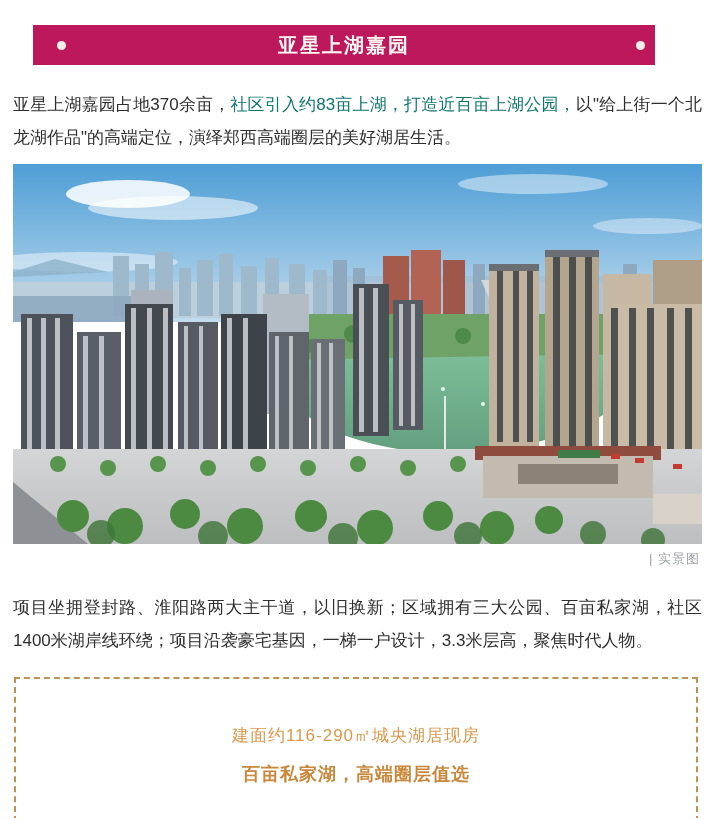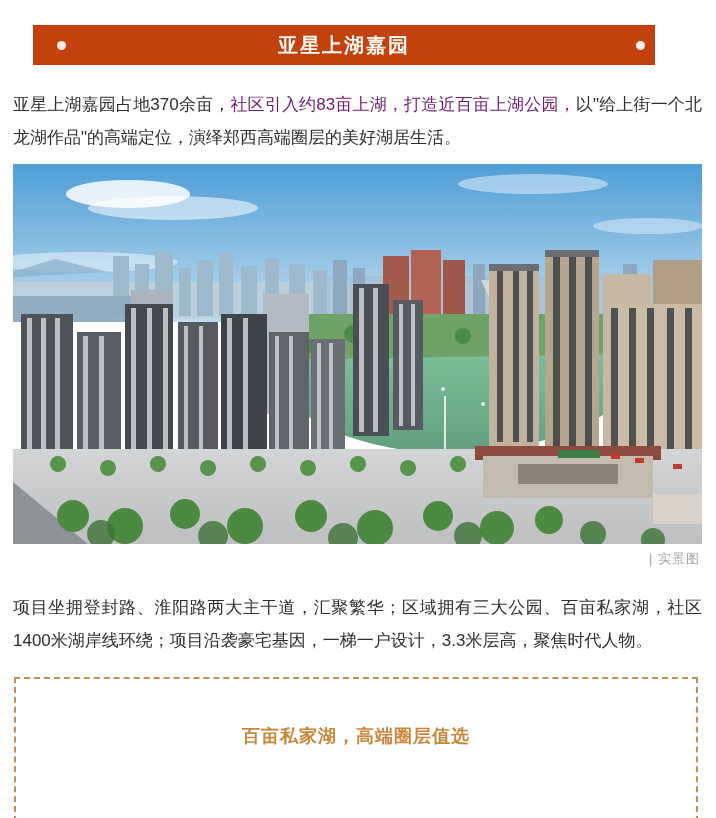--- a/index.html
+++ b/index.html
@@ -4,37 +4,37 @@
 <style>
   html,body{margin:0;padding:0;background:#ffffff;}
   body{
     width:716px;height:818px;position:relative;overflow:hidden;
     font-family:"Liberation Sans","DejaVu Sans",sans-serif;
     color:#2e2e2e;
   }
   
   .banner{
     position:relative;margin:25px 0 0 33px;width:622px;height:40px;
-    background:#c2410c;display:flex;align-items:center;justify-content:center;
+    background:#be185d;display:flex;align-items:center;justify-content:center;
   }
   .banner-title{
     color:#fdfaf3;font-size:20px;font-weight:bold;letter-spacing:2px;
   }
   .banner-dot{
     position:absolute;top:50%;margin-top:-4.5px;width:9px;height:9px;
     border-radius:50%;background:#f4efe6;
   }
   .banner-dot.left{left:24px;}
   .banner-dot.right{right:10px;}
   
   .para{
     margin:23px 14px 0 13px;font-size:17px;line-height:33px;
     text-align:justify;color:#2e2e2e;
   }
-  .para .hl{color:#701a75;}
+  .para .hl{color:#0f766e;}
   
   .photo-wrap{margin:10px 14px 0 13px;width:689px;height:380px;overflow:hidden;}
   .photo-wrap svg{display:block;}
   .photo-caption{
     margin:6px 16px 16px 0;text-align:right;font-size:13px;color:#9fa1a8;
     letter-spacing:1px;
   }
   
   .promo{
     margin:20px 14px 0;width:684px;height:145px;box-sizing:border-box;
@@ -237,17 +237,18 @@
         <circle cx="200" cy="372" r="15"></circle>
         <circle cx="330" cy="374" r="15"></circle>
       <circle cx="455" cy="372" r="14"></circle>
         <circle cx="580" cy="370" r="13"></circle>
         <circle cx="640" cy="376" r="12"></circle>
     </g>
   </svg>
 </div>
 <div class="photo-caption">| 实景图</div>
 
-<p class="para">项目坐拥登封路、淮阳路两大主干道，汇聚繁华；区域拥有三大公园、百亩私家湖，社区1400米湖岸线环绕；项目沿袭豪宅基因，一梯一户设计，3.3米层高，聚焦时代人物。</p>
+<p class="para">项目坐拥登封路、淮阳路两大主干道，以旧换新；区域拥有三大公园、百亩私家湖，社区1400米湖岸线环绕；项目沿袭豪宅基因，一梯一户设计，3.3米层高，聚焦时代人物。</p>
 
 <div class="promo">
+  <div class="promo-line2">建面约116-290㎡城央湖居现房</div>
   <div class="promo-line3">百亩私家湖，高端圈层值选</div>
 </div>
 
 </body></html>

